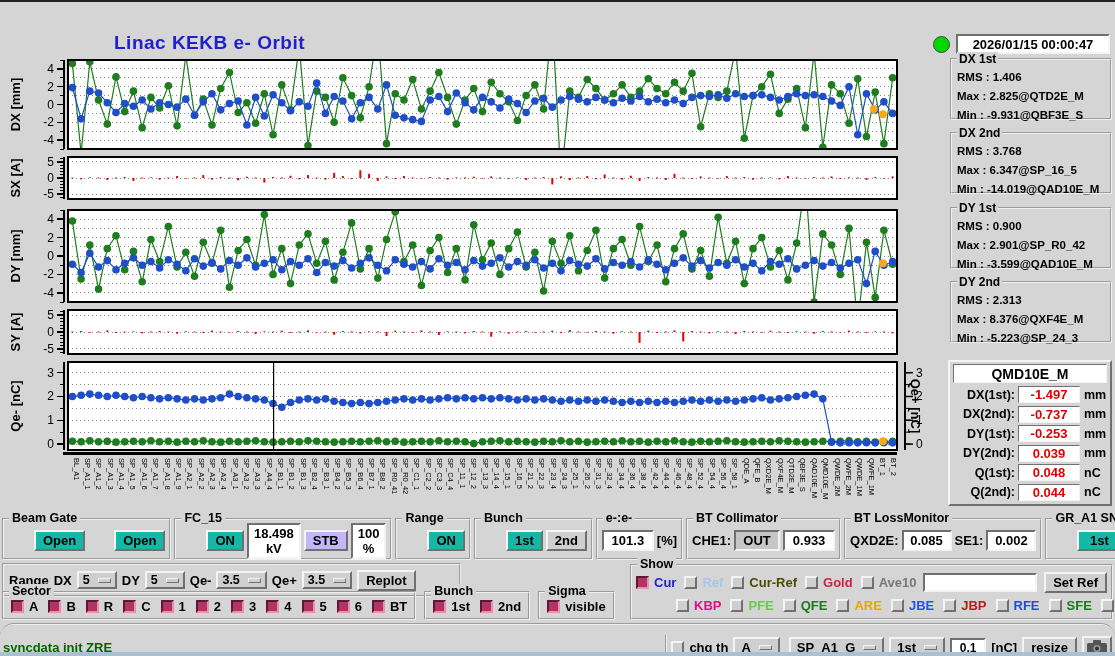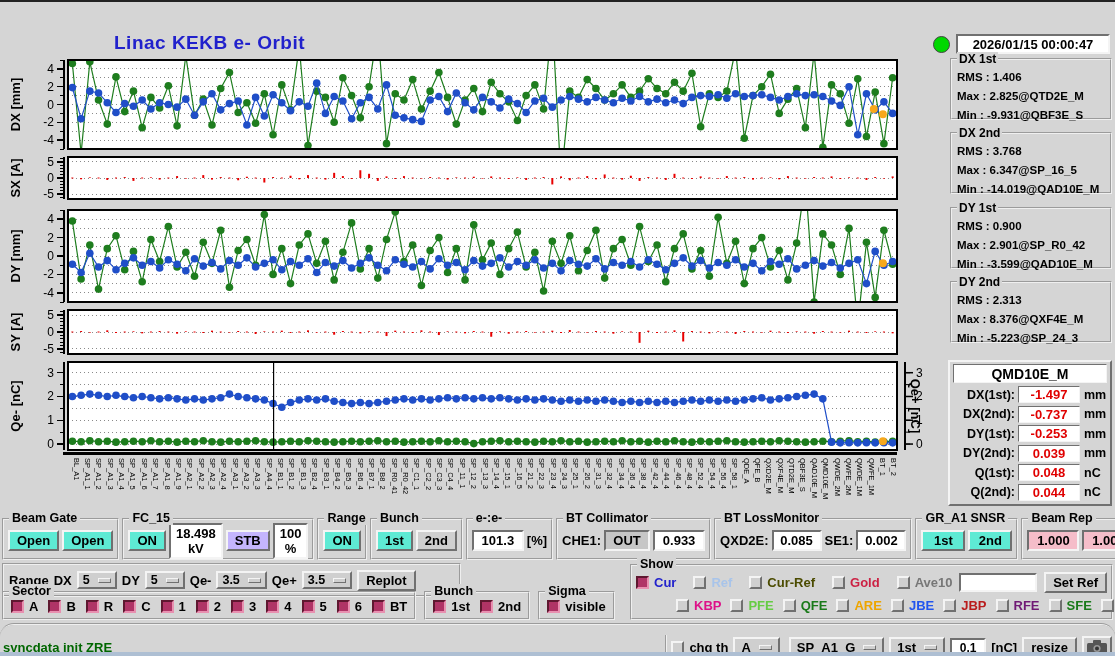--- a/index.html
+++ b/index.html
@@ -41,21 +41,21 @@
     font-weight:bold; font-size:13px; height:17px; line-height:15px; }
   .qmd-row .qu { margin-left:4px; font-weight:bold; font-size:12.5px; }
 
   
   .group { position:relative; border:2px groove #efefef; padding:6px 4px 3px 4px; }
   .group > .glabel { position:absolute; top:-9px; left:5px; background:#d5d5d5; padding:0 3px;
     font-weight:bold; font-size:12.5px; white-space:nowrap; }
   .btn { display:inline-block; background:#cfcfcf; color:#000; font-weight:bold; font-size:13px;
     border-top:2px solid #f4f4f4; border-left:2px solid #f4f4f4; border-right:2px solid #707070; border-bottom:2px solid #707070;
     padding:1px 7px; text-align:center; }
-  .btn.green { background:#5eead4; }
+  .btn.green { background:#14b8a6;margin-left:26px; }
   .field { display:inline-block; background:#fff; color:#000; font-weight:bold; font-size:13px;
     border-top:2px solid #707070; border-left:2px solid #707070; border-right:2px solid #f4f4f4; border-bottom:2px solid #f4f4f4;
     padding:1px 5px; text-align:center; }
   .field.gray { background:#c6c6c6; }
   .field.pink { background:#f5bdc9; }
   .lbl { font-weight:bold; font-size:13px; }
   .opt { display:inline-flex; align-items:center; background:#cfcfcf;
     border-top:2px solid #f4f4f4; border-left:2px solid #f4f4f4; border-right:2px solid #707070; border-bottom:2px solid #707070;
     padding:1px 6px; gap:8px; }
   .opt .opt-val { font-weight:bold; font-size:13px; }
@@ -1356,21 +1356,21 @@
             <span class="cbbox checked"></span>
             <span class="cblabel" style="color: rgb(0, 0, 0);">visible</span>
           </span>
         </span>
     </div>
   </div>
 
   <div class="group show-group">
     <span class="glabel">Show</span>
     <div class="show-row">
-      <span id="show-row1" style="display:inline-flex; gap:17px;">
+      <span id="show-row1" style="display:inline-flex; gap:8px;">
           <span class="cb">
             <span class="cbbox checked"></span>
             <span class="cblabel" style="color: rgb(34, 34, 204);">Cur</span>
           </span>
           <span class="cb">
             <span class="cbbox"></span>
             <span class="cblabel" style="color: rgb(168, 196, 234);">Ref</span>
           </span>
           <span class="cb">
             <span class="cbbox"></span>
@@ -1409,21 +1409,21 @@
           <span class="cb">
             <span class="cbbox"></span>
             <span class="cblabel" style="color: rgb(34, 85, 238);">JBE</span>
           </span>
           <span class="cb">
             <span class="cbbox"></span>
             <span class="cblabel" style="color: #b91c1c;">JBP</span>
           </span>
           <span class="cb">
             <span class="cbbox"></span>
-            <span class="cblabel" style="color: #701a75;">RFE</span>
+            <span class="cblabel" style="color: #1d4ed8;">RFE</span>
           </span>
           <span class="cb">
             <span class="cbbox"></span>
             <span class="cblabel" style="color: rgb(26, 122, 26);">SFE</span>
           </span>
           <span class="cb">
             <span class="cbbox"></span>
             <span class="cblabel" style="color: rgb(238, 180, 0);">ZRE</span>
           </span>
         </span>

